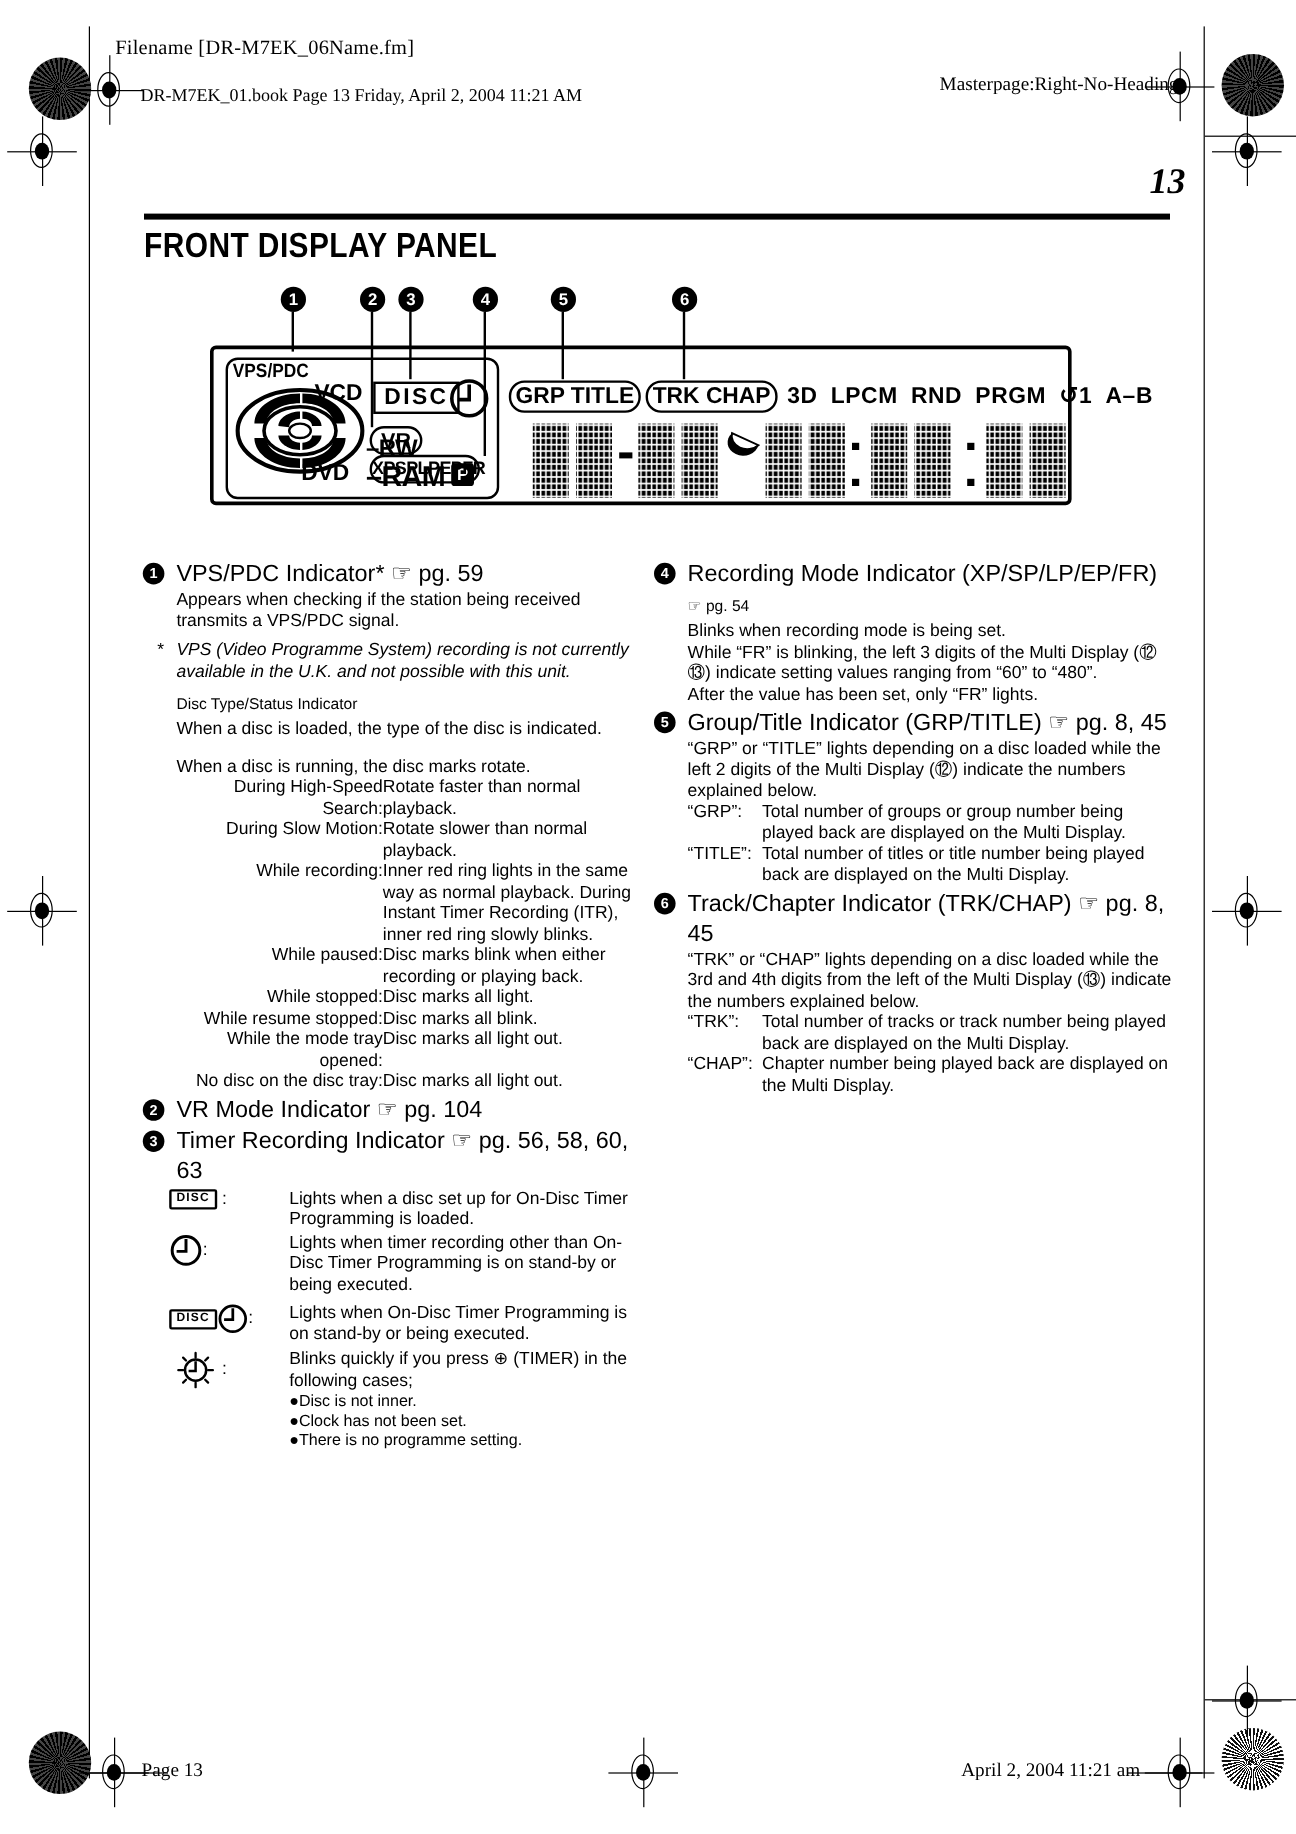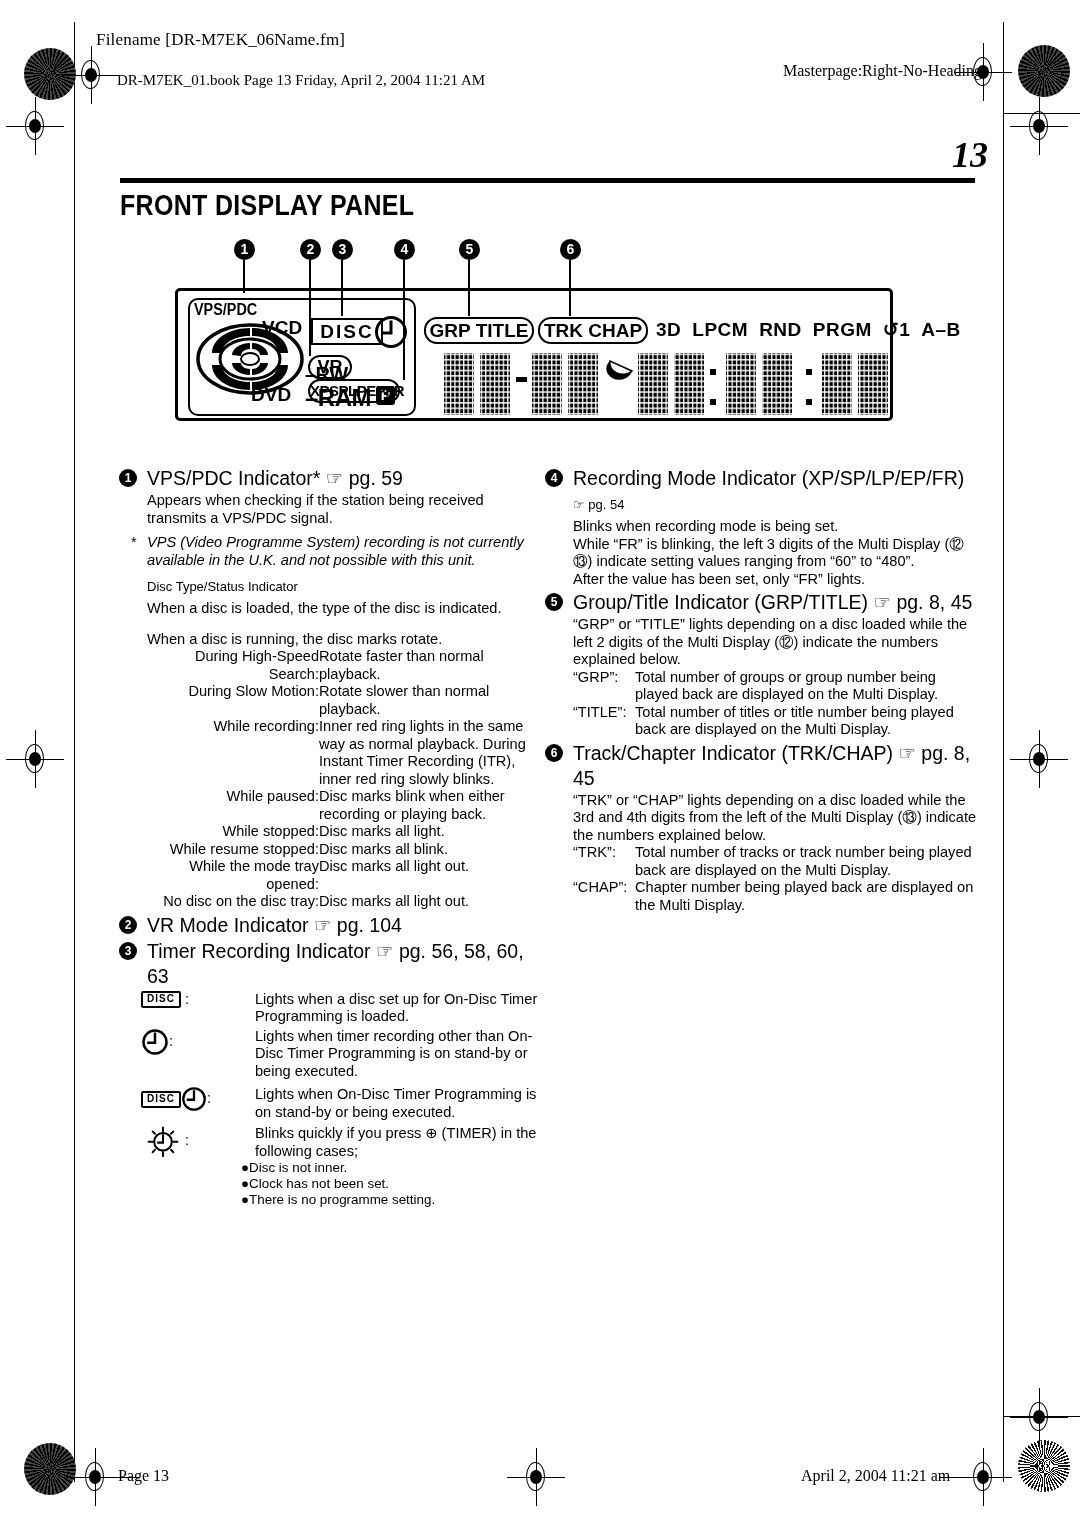--- a/index.html
+++ b/index.html
@@ -93,21 +93,21 @@
     font-size: 16px;
   }
 
   
   .page-num {
     position: absolute;
     right: 92px; top: 137px;
     font-family: "Liberation Serif", serif;
     font-style: italic;
     font-weight: 700;
-    font-size: 36px;
+    font-size: 30px;
     line-height: 1;
   }
   .title-rule {
     position: absolute;
     left: 120px; top: 178px;
     width: 855px; height: 5px;
     background: #000;
   }
   .section-title {
     position: absolute;
@@ -341,21 +341,20 @@
   .defrow-r .dd { flex: 1; }
 
   
   .timerrow {
     display: flex;
     font-family: "Liberation Sans", sans-serif;
     font-size: 14.6px;
     line-height: 17.5px;
     padding-left: 22px;
     margin-top: 2px;
-    gap: 14px;
   }
   .timerrow .ic {
     width: 100px; flex: 0 0 100px;
     position: relative;
     height: 100%;
   }
   .timerrow .dd { flex: 1; }
 
   .mini-disc {
     display: inline-block;

